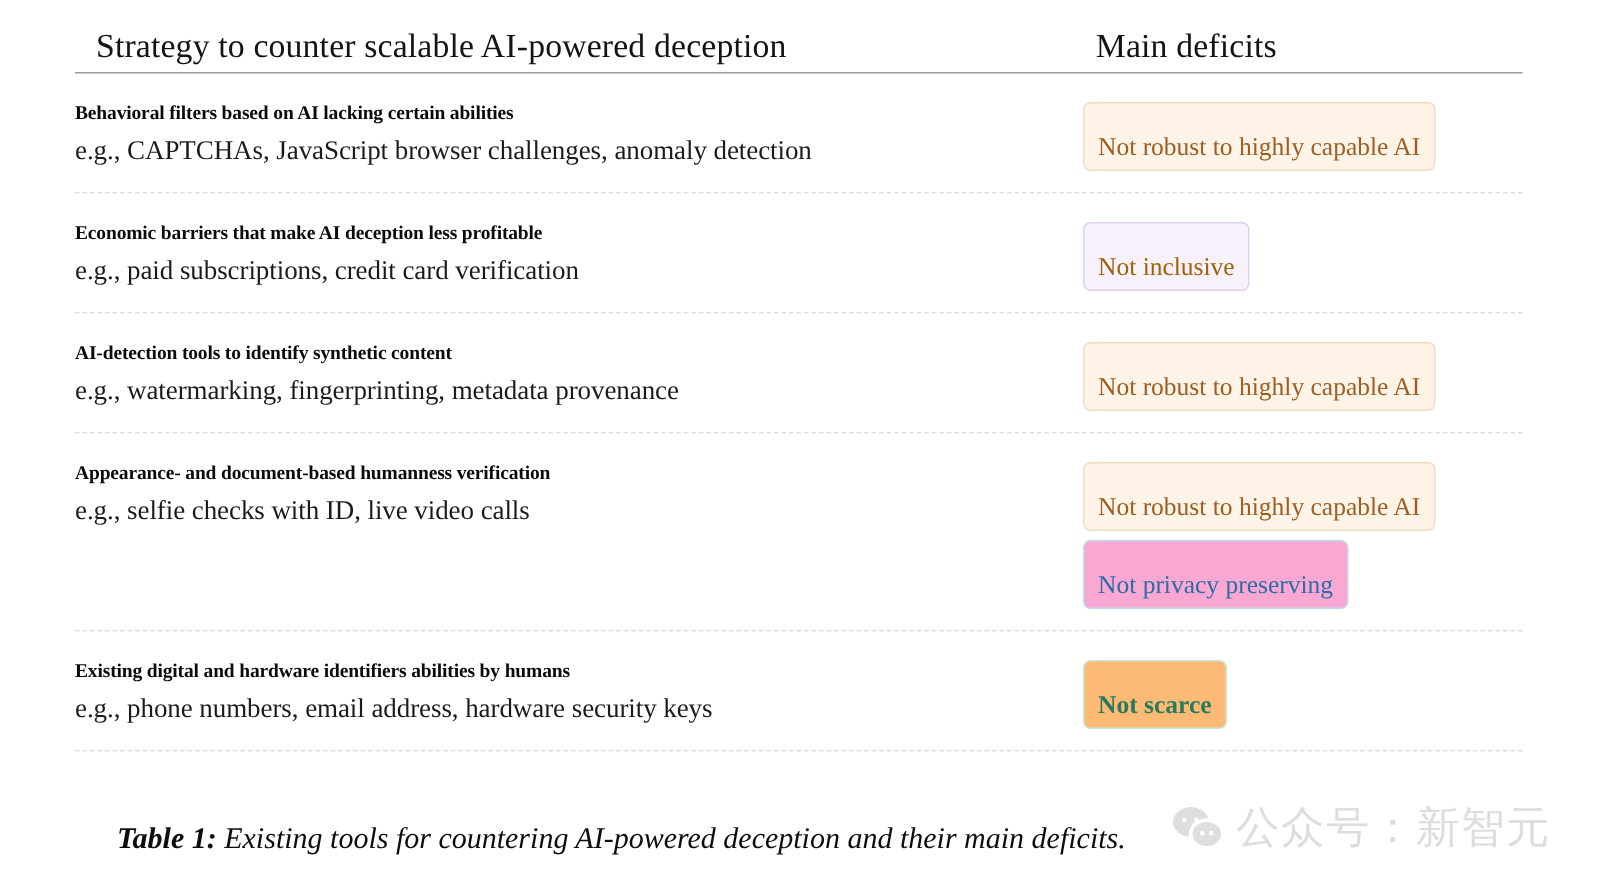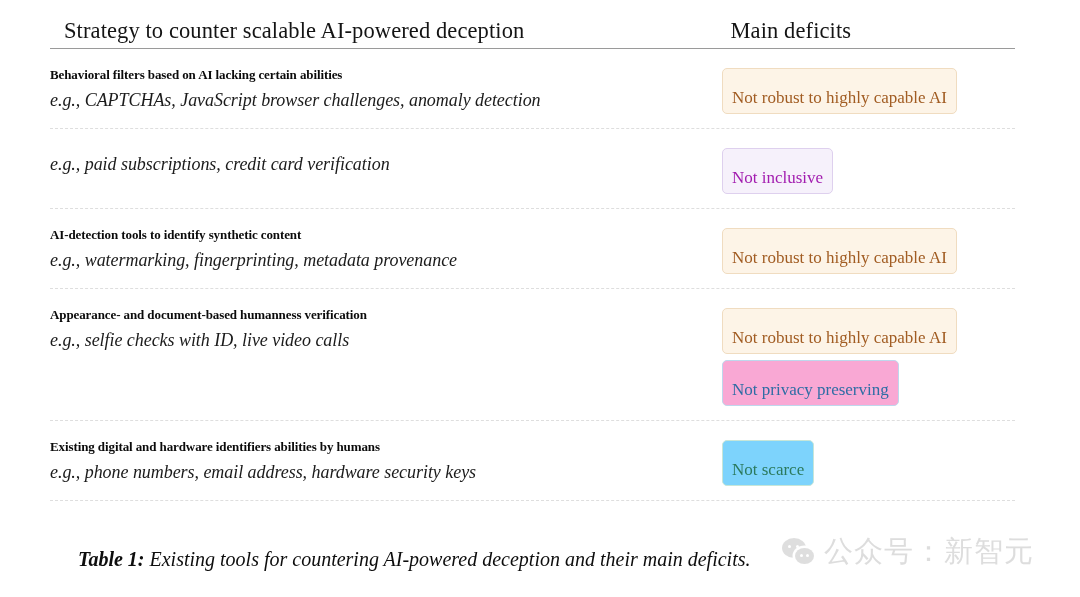--- a/index.html
+++ b/index.html
@@ -71,21 +71,20 @@
   }
   .strategy-title {
     font-size: 13px;
     font-weight: bold;
     color: #0b0b0b;
     line-height: 1.22;
     letter-spacing: -0.1px;
   }
   .strategy-example {
     font-size: 18px;
-    font-style: italic;
     color: #1b1b1b;
     line-height: 1.3;
     margin-top: 6px;
     letter-spacing: -0.05px;
   }
 
   
   .badge {
     display: inline-block;
     font-size: 17px;
@@ -198,23 +197,24 @@
       <div class="row">
         <div class="cell-strategy">
           <div class="strategy-title">Behavioral filters based on AI lacking certain abilities</div>
           <div class="strategy-example">e.g., CAPTCHAs, JavaScript browser challenges, anomaly detection</div>
         </div>
         <div class="cell-deficits"><div class="badge orange" style="color: rgb(161, 92, 34); background: rgb(253, 244, 231); border-color: rgb(240, 220, 192);">Not robust to highly capable AI</div></div>
       </div>
       <div class="rule-dashed"></div>
       <div class="row">
         <div class="cell-strategy">
+          <div class="strategy-title">Economic barriers that make AI deception less profitable</div>
           <div class="strategy-example">e.g., paid subscriptions, credit card verification</div>
         </div>
-        <div class="cell-deficits"><div class="badge purple" style="color: #a21caf; background: rgb(246, 241, 251); border-color: rgb(222, 208, 238); text-align: right;">Not inclusive</div></div>
+        <div class="cell-deficits"><div class="badge purple" style="color: #a16207; background: rgb(246, 241, 251); border-color: rgb(222, 208, 238); text-align: right;">Not inclusive</div></div>
       </div>
       <div class="rule-dashed"></div>
       <div class="row">
         <div class="cell-strategy">
           <div class="strategy-title">AI-detection tools to identify synthetic content</div>
           <div class="strategy-example">e.g., watermarking, fingerprinting, metadata provenance</div>
         </div>
         <div class="cell-deficits"><div class="badge orange" style="color: rgb(161, 92, 34); background: rgb(253, 244, 231); border-color: rgb(240, 220, 192);">Not robust to highly capable AI</div></div>
       </div>
       <div class="rule-dashed"></div>
@@ -224,21 +224,21 @@
           <div class="strategy-example">e.g., selfie checks with ID, live video calls</div>
         </div>
         <div class="cell-deficits"><div class="badge orange" style="color: rgb(161, 92, 34); background: rgb(253, 244, 231); border-color: rgb(240, 220, 192);">Not robust to highly capable AI</div><div class="badge blue" style="color: rgb(46, 109, 164); background: #f9a8d4; border-color: rgb(190, 215, 236);">Not privacy preserving</div></div>
       </div>
       <div class="rule-dashed"></div>
       <div class="row">
         <div class="cell-strategy">
           <div class="strategy-title">Existing digital and hardware identifiers abilities by humans</div>
           <div class="strategy-example">e.g., phone numbers, email address, hardware security keys</div>
         </div>
-        <div class="cell-deficits"><div class="badge green" style="color: rgb(44, 122, 93); background: #7dd3fc; border-color: rgb(199, 230, 216);">Not scarce</div></div>
+        <div class="cell-deficits"><div class="badge green" style="color: rgb(44, 122, 93); background: #fdba74; border-color: rgb(199, 230, 216); font-weight: bold;">Not scarce</div></div>
       </div>
       <div class="rule-dashed"></div>
     </div>
 
 </div>
 
 <div class="caption">
   <span class="caption-label">Table 1:</span><span> Existing tools for countering AI-powered deception and their main deficits.</span>
 </div>
 

